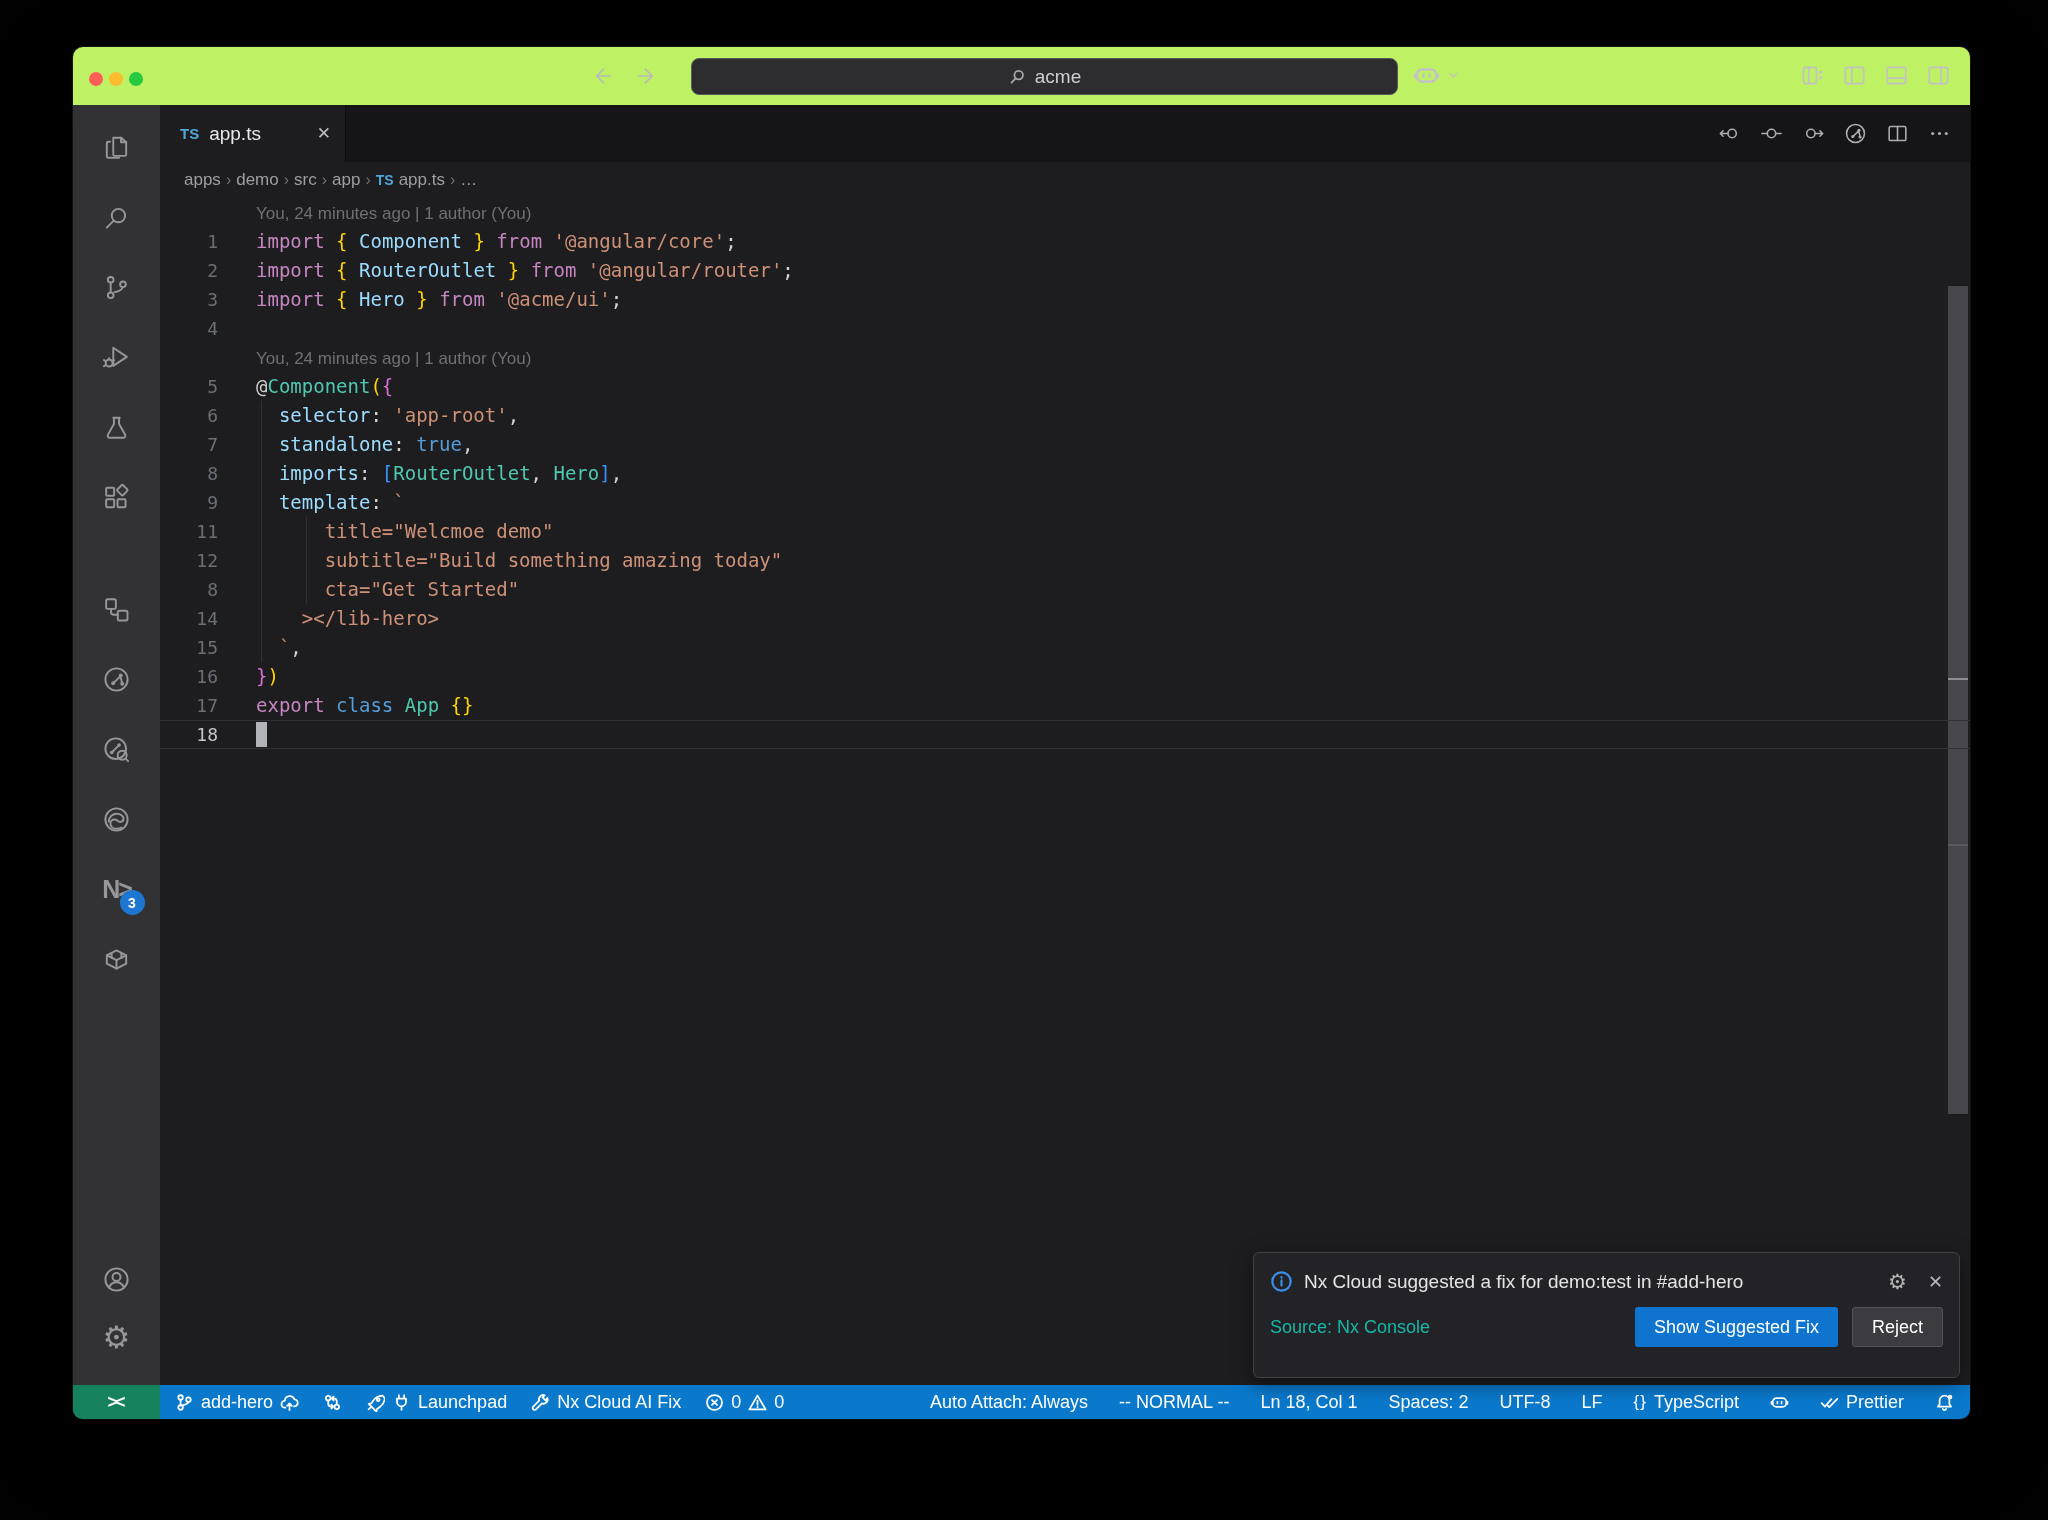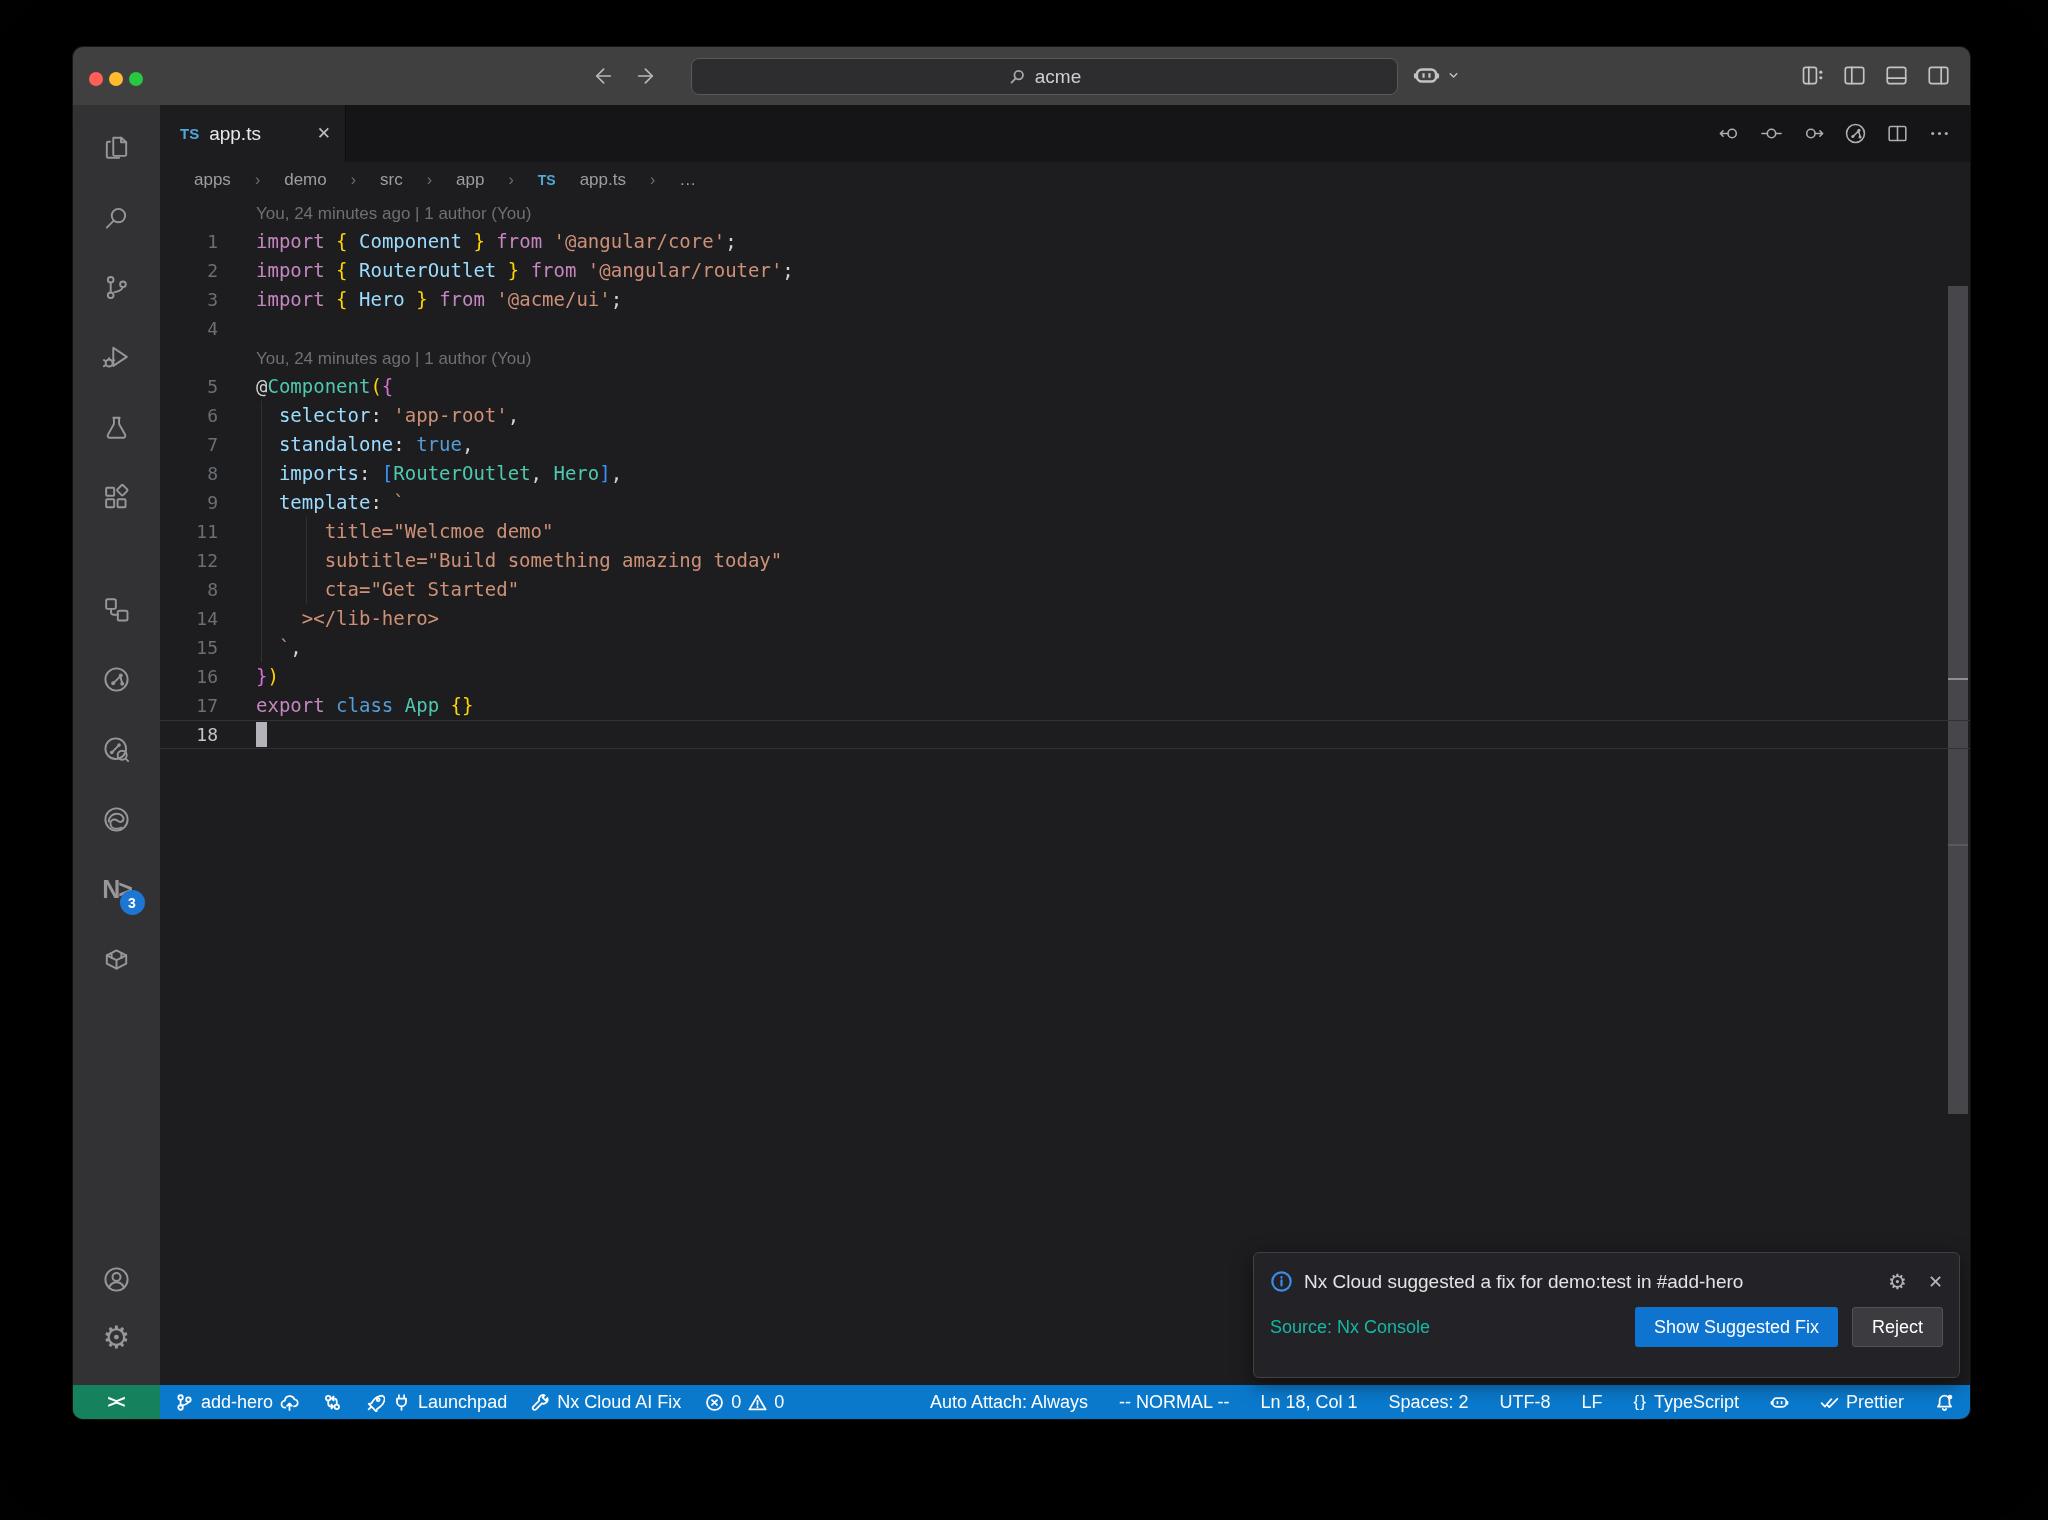--- a/index.html
+++ b/index.html
@@ -5,21 +5,21 @@
   * { margin:0; padding:0; box-sizing:border-box; }
   body { width:2048px; height:1520px; background:#010101; font-family:"Liberation Sans", sans-serif; overflow:hidden; }
   .stage { position:relative; width:2048px; height:1520px; background:#010101; }
 
   .window { position:absolute; left:73px; top:47px; width:1897px; height:1372px;
             background:#1d1d1f; border-radius:10px; overflow:hidden;
             box-shadow:0 25px 70px rgba(0,0,0,.65), 0 0 0 1px rgba(255,255,255,.10);
             display:flex; flex-direction:column; }
 
   
-  .titlebar { position:relative; height:58px; background:#404040; flex:none; }
+  .titlebar { position:relative; height:58px; background:#bef264; flex:none; }
   .tl { position:absolute; top:25px; width:14px; height:14px; border-radius:50%; }
   .tl.c { left:16px; background:#ff5f57; } .tl.m { left:36px; background:#febc2e; } .tl.z { left:56px; background:#28c840; }
   .navarrow { position:absolute; top:16px; width:26px; height:26px; color:#b9b9bb; }
   .navarrow.back { left:517px; } .navarrow.fwd { left:560px; }
   .searchbox { position:absolute; left:618px; top:11px; width:707px; height:37px; background:#2d2d2f;
                border:1px solid #59595c; border-radius:8px; display:flex; align-items:center; justify-content:center;
                gap:8px; color:#cfcfd1; font-size:19px; }
   .searchbox .icon { color:#a7a7aa; }
   .copilot-menu { position:absolute; left:1340px; top:15px; display:flex; align-items:center; gap:6px; color:#c3c3c6; }
   .layout-icons { position:absolute; right:18px; top:15px; display:flex; gap:15px; color:#c3c3c6; }
@@ -43,21 +43,21 @@
   
   .tabbar { height:57px; flex:none; background:#151517; display:flex; align-items:stretch; position:relative; }
   .tab { width:186px; background:#1d1d1f; display:flex; align-items:center; padding:0 14px 0 20px; gap:10px;
          border-right:1px solid #0d0d0e; }
   .ts-badge { color:#4fa8d8; font-size:15px; font-weight:bold; }
   .tab-label { color:#e8e8ea; font-size:19px; }
   .tab-close { margin-left:auto; color:#bdbdc0; font-size:17px; }
   .tab-actions { position:absolute; right:18px; top:0; height:57px; display:flex; align-items:center; gap:17px; color:#aeaeb2; }
 
   
-  .breadcrumbs { height:36px; flex:none; display:flex; align-items:center; padding-left:34px; gap:24px;
+  .breadcrumbs { height:36px; flex:none; display:flex; align-items:center; padding-left:24px; gap:5px;
                  font-size:17px; color:#9d9da2; }
   .bc-sep { color:#6e6e73; font-size:16px; }
   .bc-ts { color:#4fa8d8; font-size:14px; font-weight:bold; }
 
   
   .code { flex:1; position:relative; overflow:hidden; font-family:"DejaVu Sans Mono", monospace; font-size:19px; }
   .row { height:29px; line-height:29px; display:flex; white-space:pre; position:relative; }
   .ln { width:58px; flex:none; text-align:right; color:#6b6f76; font-size:18px; }
   .lnsp { width:38px; flex:none; }
   .rowtxt { position:relative; flex:1; }

